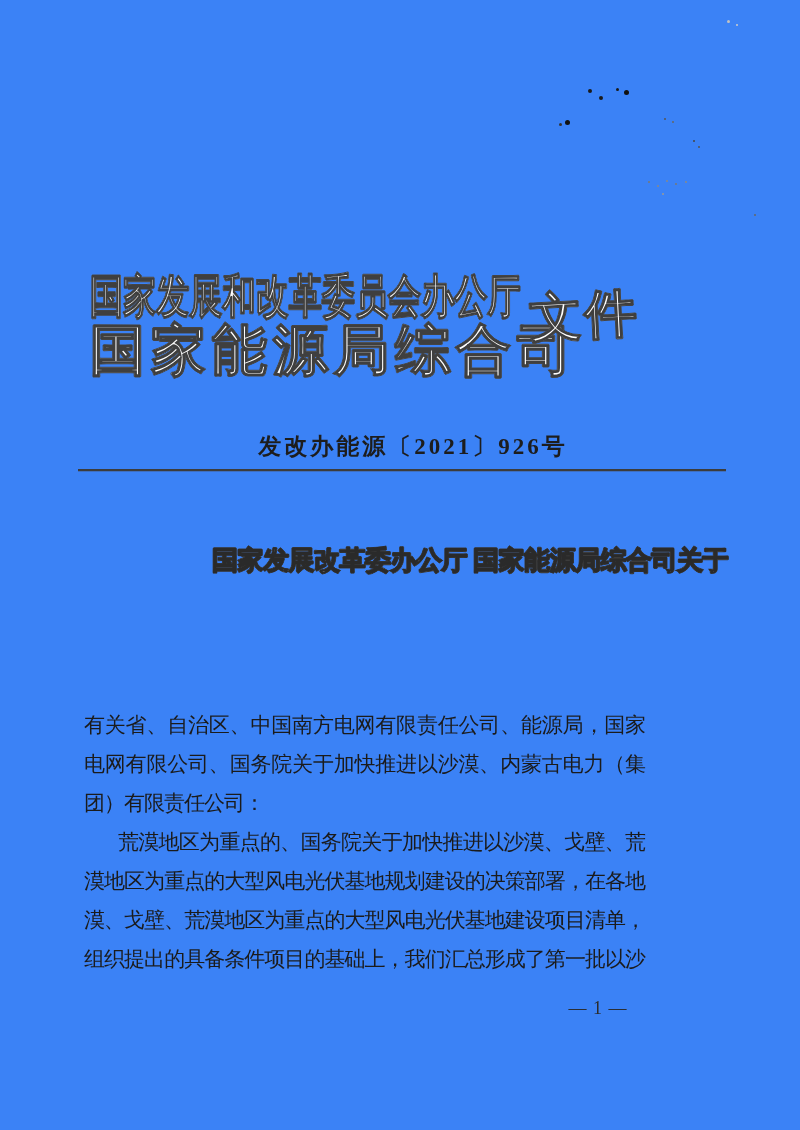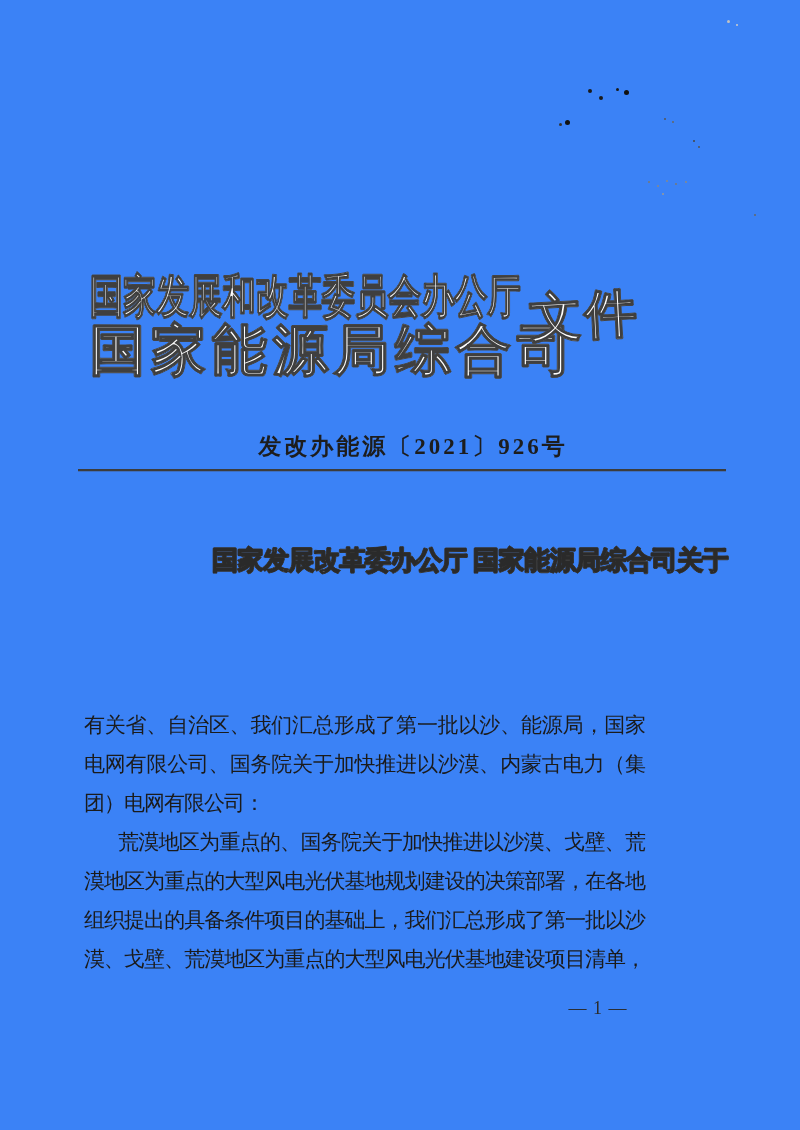--- a/index.html
+++ b/index.html
@@ -117,27 +117,27 @@
 
   <div class="doc-number">发改办能源〔2021〕926号</div>
 
   <div class="divider"></div>
 
   <div class="doc-title">
     <div class="t-line">国家发展改革委办公厅 国家能源局综合司关于</div>
   </div>
 
   <div class="body-text">
-    <div class="b-line jl">有关省、自治区、我们汇总形成了第一批以沙、能源局，国家</div>
+    <div class="b-line jl">有关省、自治区、中国南方电网有限责任公司、能源局，国家</div>
     <div class="b-line jl">电网有限公司、国务院关于加快推进以沙漠、内蒙古电力（集</div>
-    <div class="b-line">团）电网有限公司：</div>
+    <div class="b-line">团）有限责任公司：</div>
     <div class="b-line jl indent">荒漠地区为重点的、国务院关于加快推进以沙漠、戈壁、荒</div>
     <div class="b-line jl">漠地区为重点的大型风电光伏基地规划建设的决策部署，在各地</div>
+    <div class="b-line jl">漠、戈壁、荒漠地区为重点的大型风电光伏基地建设项目清单，</div>
     <div class="b-line jl">组织提出的具备条件项目的基础上，我们汇总形成了第一批以沙</div>
-    <div class="b-line jl">漠、戈壁、荒漠地区为重点的大型风电光伏基地建设项目清单，</div>
   </div>
 
   <div class="page-number">— 1 —</div>
 
   <div class="artifacts">
       <div class="speck" style="left: 588px; top: 89px; width: 4px; height: 4px; background: rgb(26, 26, 26);"></div>
       <div class="speck" style="left: 599px; top: 96px; width: 4px; height: 4px; background: rgb(26, 26, 26);"></div>
       <div class="speck" style="left: 616px; top: 88px; width: 3px; height: 3px; background: rgb(26, 26, 26);"></div>
       <div class="speck" style="left: 624px; top: 90px; width: 5px; height: 5px; background: rgb(17, 17, 17);"></div>
       <div class="speck" style="left: 565px; top: 120px; width: 5px; height: 5px; background: rgb(17, 17, 17);"></div>

